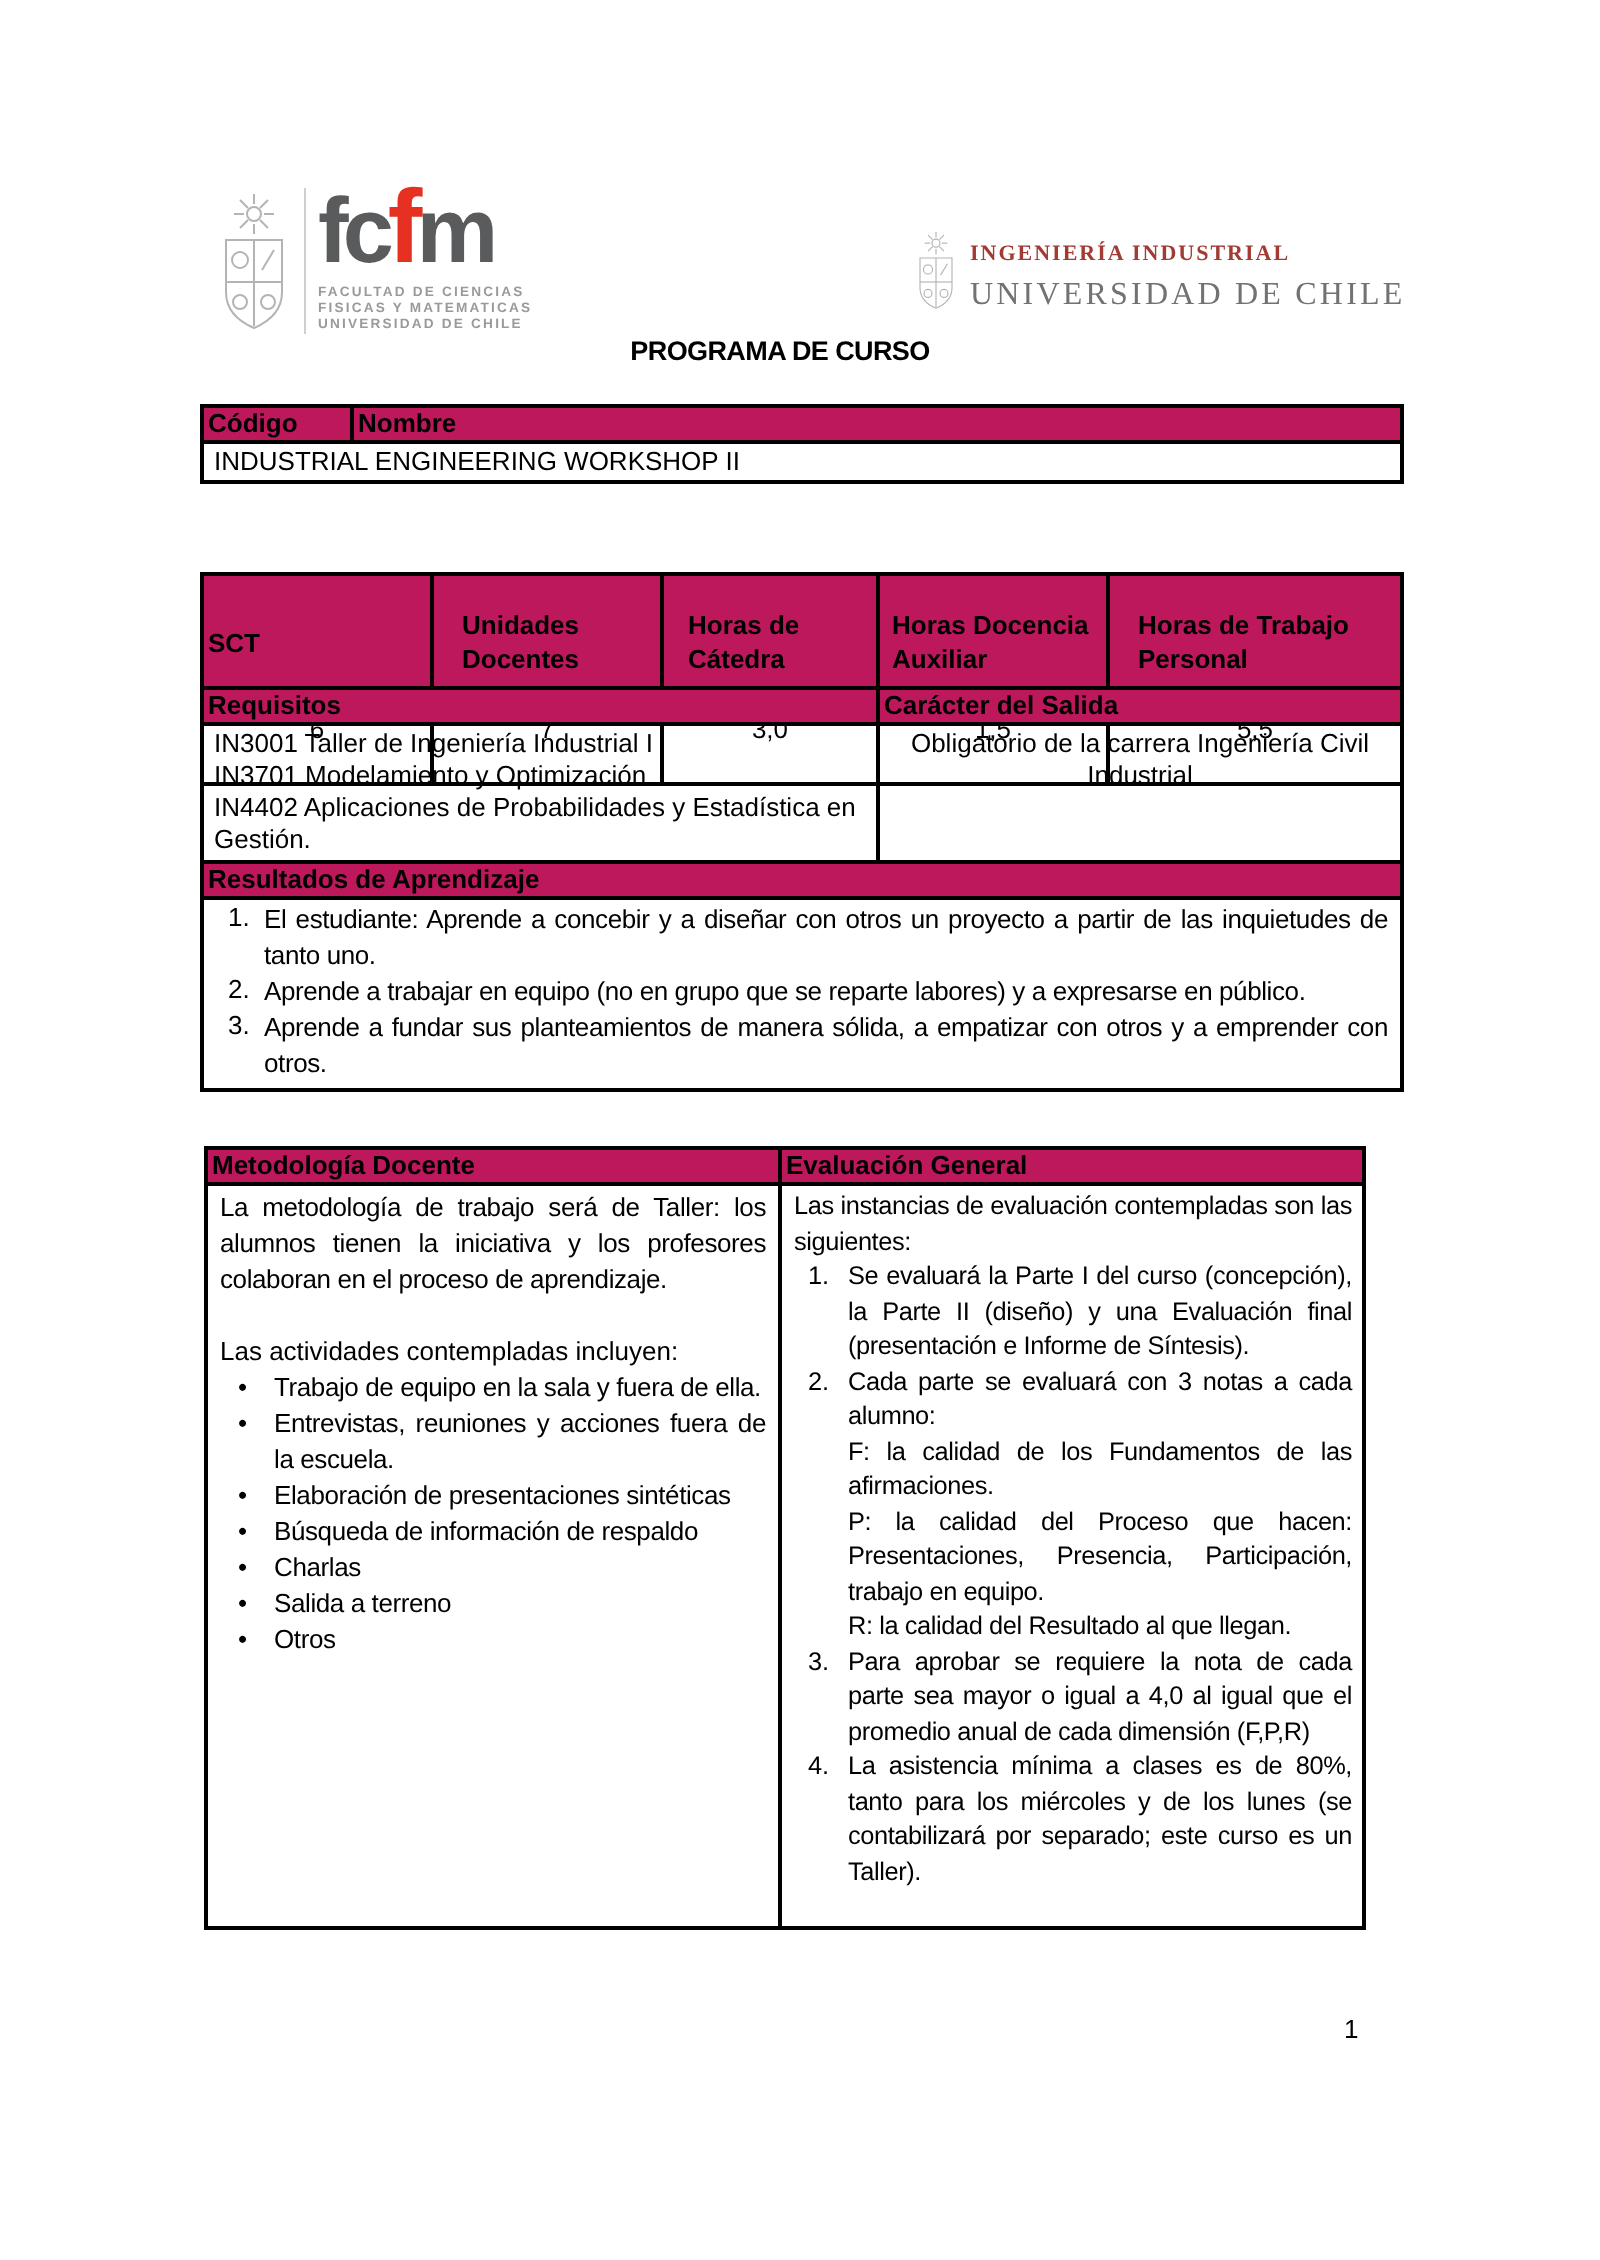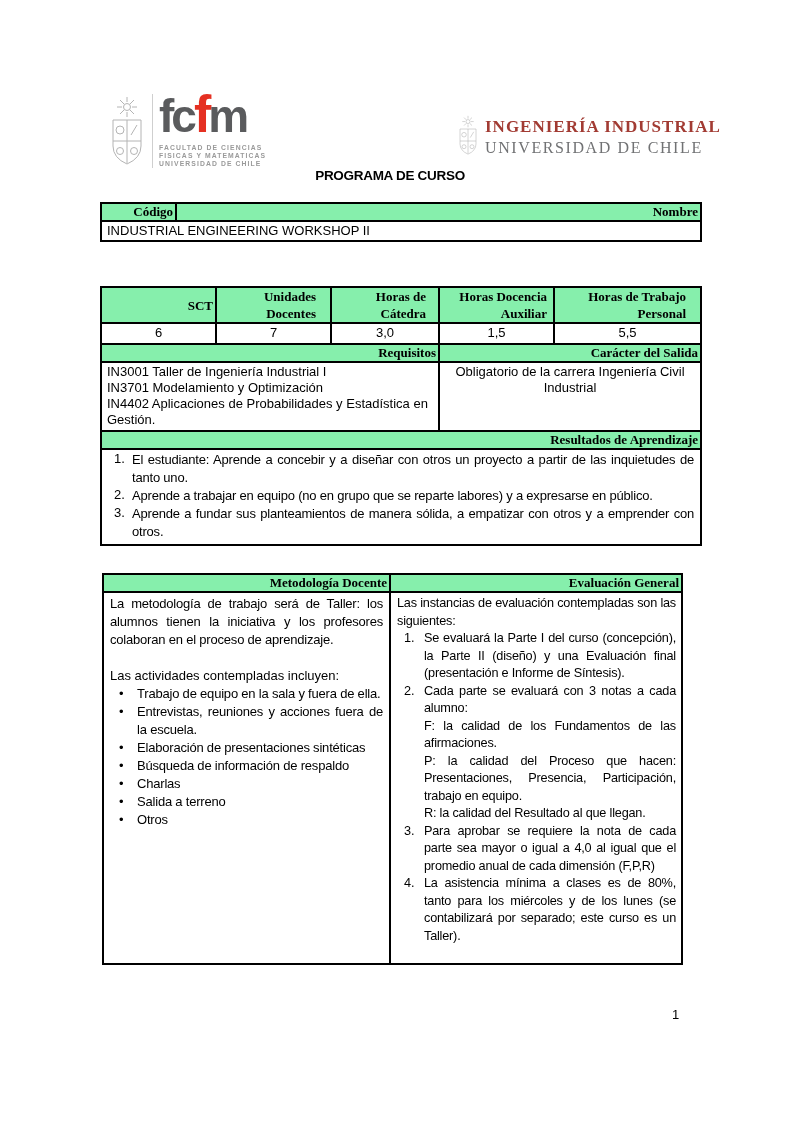--- a/index.html
+++ b/index.html
@@ -20,35 +20,34 @@
     font-weight:bold;font-size:46px;line-height:40px;letter-spacing:-3px;
     color:#5a5b5d;white-space:nowrap;
   }
   .fcfm-word .red{color:#e53022;font-size:52px;line-height:40px;}
   .fcfm-caption{
     margin-top:8px;color:#9a9a9a;font-size:6.8px;line-height:8px;
     letter-spacing:1.1px;font-weight:bold;
   }
   .logo-right{position:absolute;left:456px;top:110px;display:flex;align-items:flex-start;}
   .logo-right .txt{margin-left:5px;font-family:"Liberation Serif", serif;}
-  .lr1{color:#a23b33;font-weight:bold;font-size:17px;line-height:22px;letter-spacing:1px;white-space:nowrap;margin-top:6px;}
+  .lr1{color:#a23b33;font-weight:bold;font-size:11px;line-height:22px;letter-spacing:1px;white-space:nowrap;margin-top:6px;}
   .lr2{color:#717274;font-size:16px;line-height:20px;letter-spacing:1.6px;white-space:nowrap;}
 
   .doc-title{
     position:absolute;left:95px;top:168px;width:590px;
     text-align:center;font-weight:bold;font-size:13.5px;letter-spacing:-0.3px;
   }
 
   
   table{border-collapse:collapse;table-layout:fixed;}
   td{border:2px solid #000;font-size:13px;overflow:hidden;}
   .hdr{
-    background:#86efac;font-weight:bold;text-align:right;
+    background:#be185d;font-weight:bold;text-align:left;
     padding:0 2px;
-    font-family:Liberation Serif, serif;
   }
   .t-wrap{position:absolute;left:100px;width:600px;}
   .tA{margin-top:0;}
   .tB,.tC,.tD{margin-top:-2px;}
   .tA td,.tB td,.tC td,.tD td{line-height:16px;}
 
   .cell-center{text-align:center;}
   .cell-left{text-align:left;padding:1px 5px;}
   .val-row td{vertical-align:top;text-align:center;height:33px;padding-top:1px;}
   .hours-hdr td{height:34px;line-height:17px;vertical-align:middle;}
@@ -168,21 +167,21 @@
         <col style="width:115px">
         <col style="width:108px">
         <col style="width:115px">
         <col style="width:147px">
       </colgroup>
     <tbody>
         <tr class="hours-hdr">
       <td class="hdr">SCT</td>
       <td class="hdr" style="padding:0 14px;">Unidades Docentes</td>
       <td class="hdr" style="padding:0 12px;">Horas de Cátedra</td>
-      <td class="hdr" style="padding:0 6px;">Horas Docencia Auxiliar</td>
+      <td class="hdr" style="padding:16px 6px;">Horas Docencia Auxiliar</td>
       <td class="hdr" style="padding:0 14px;">Horas de Trabajo Personal</td>
     </tr>
     <tr class="val-row">
       <td>6</td>
       <td>7</td>
       <td>3,0</td>
       <td>1,5</td>
       <td>5,5</td>
     </tr>
   </tbody>

